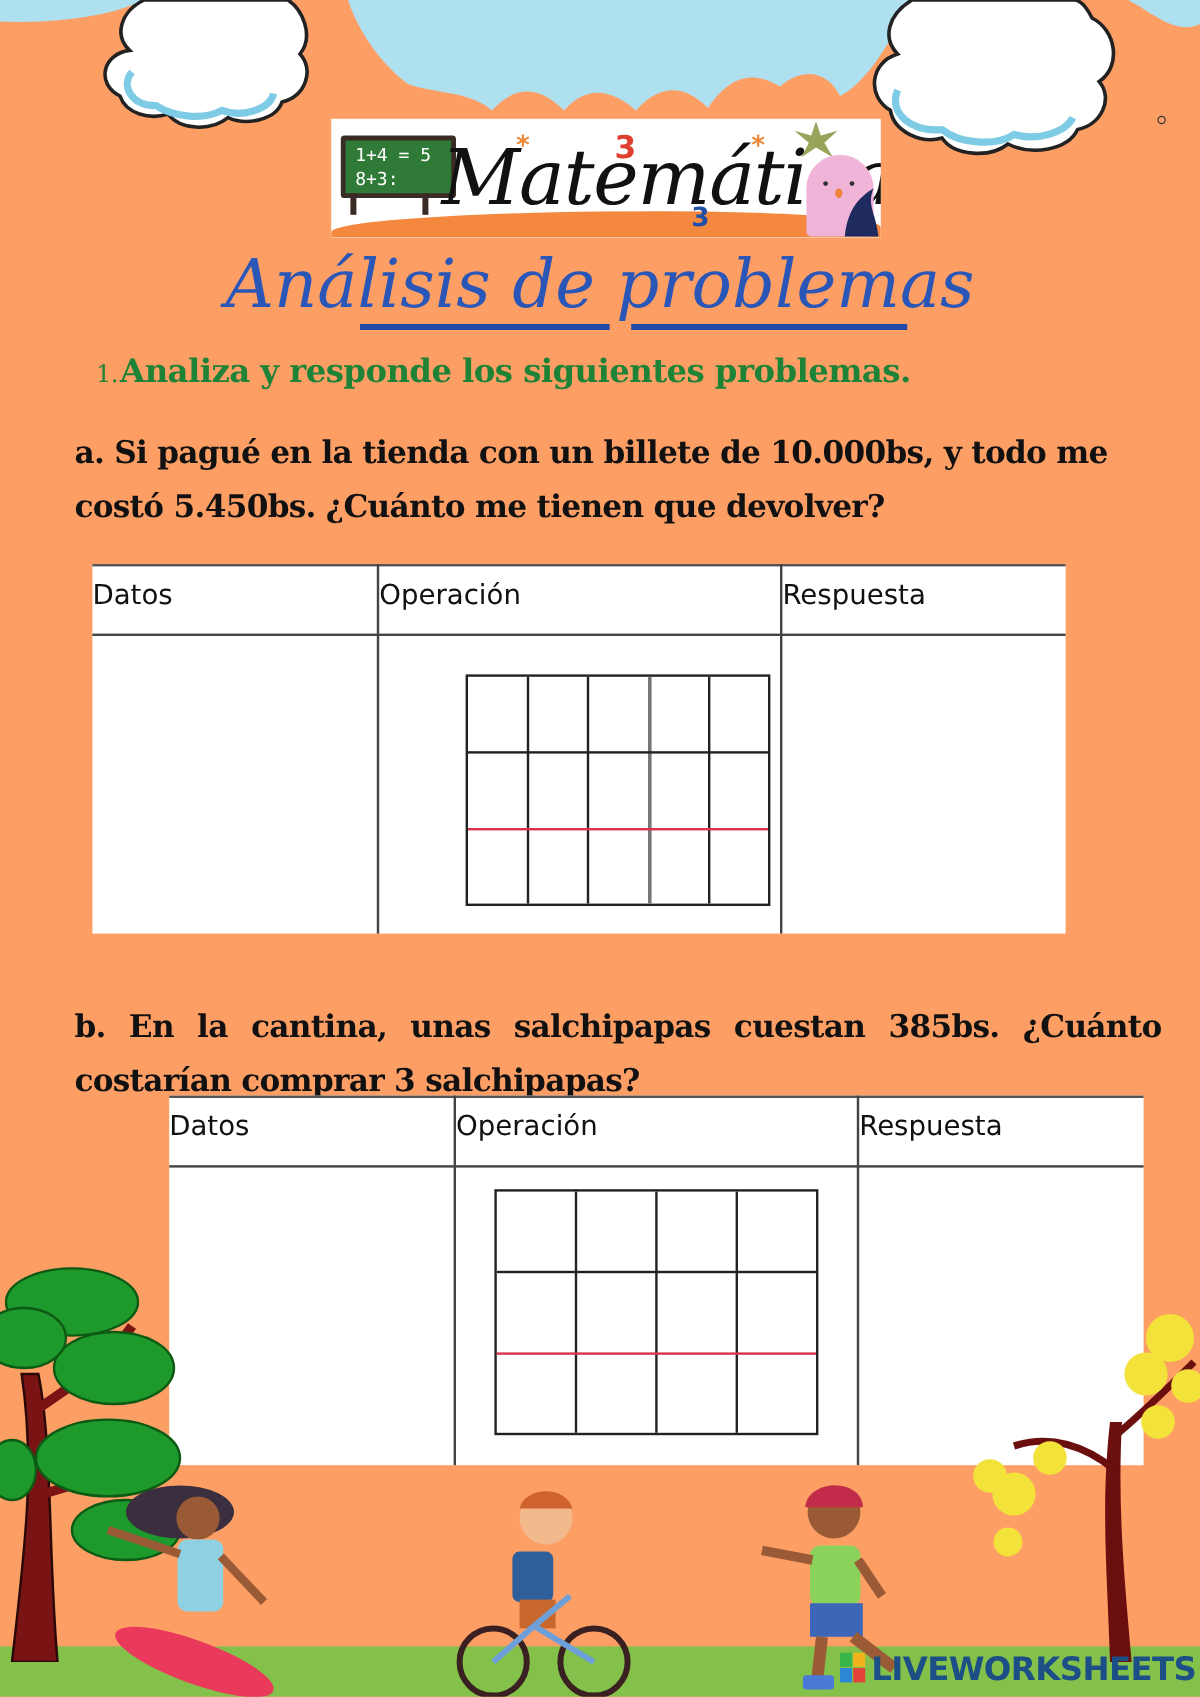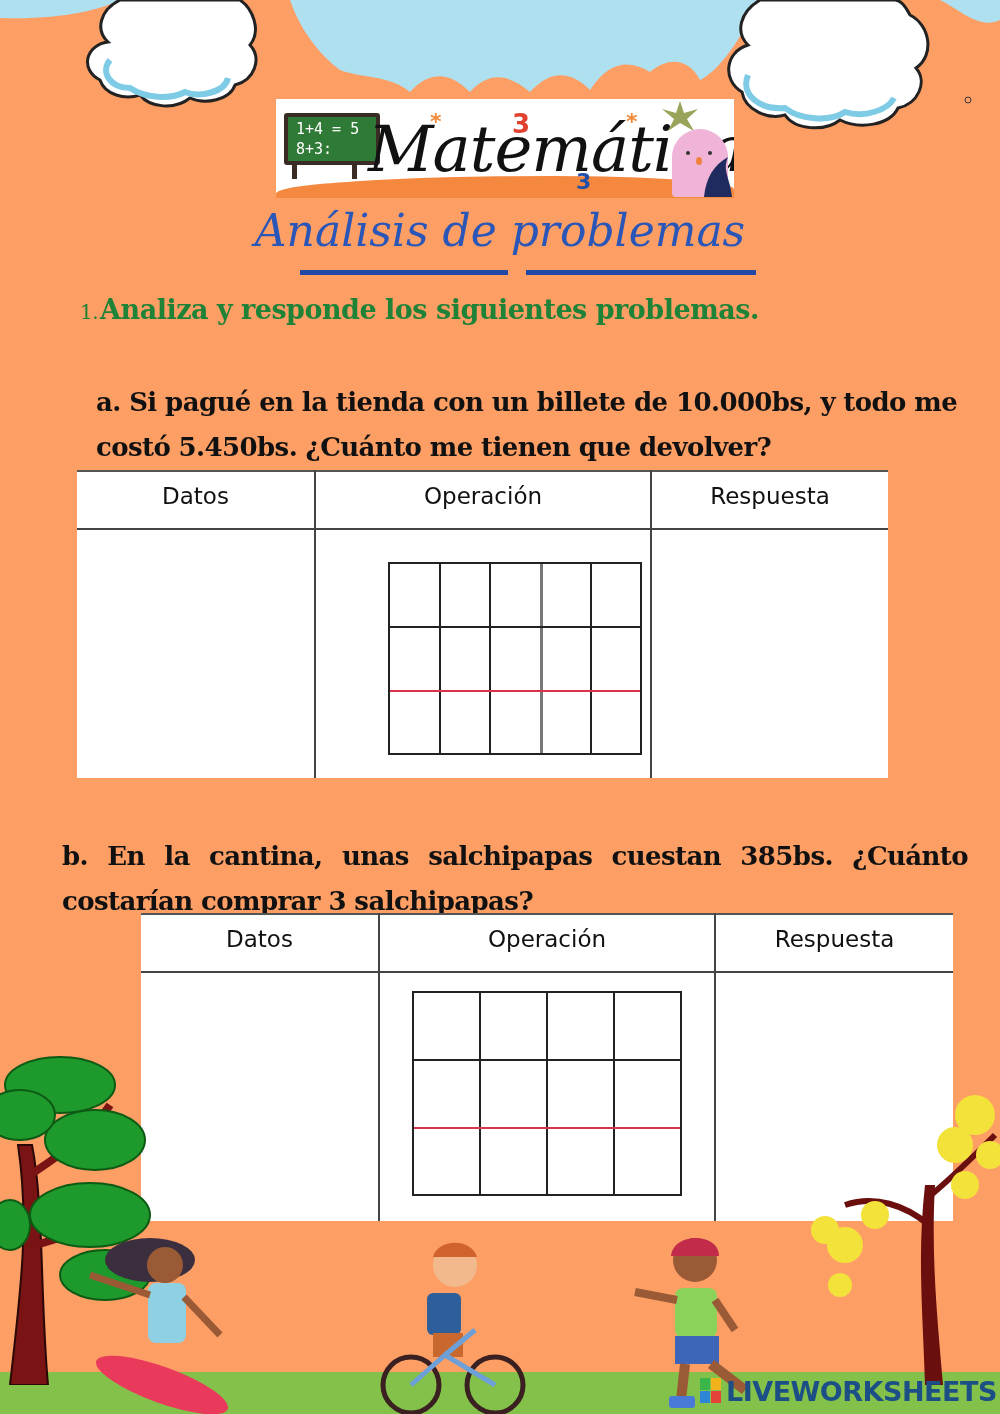--- a/index.html
+++ b/index.html
@@ -18,36 +18,36 @@
       font-family: "DejaVu Sans Mono", monospace; font-size: 15px; line-height: 20px;
       padding: 2px 0 0 8px; box-sizing: border-box; }
     .leg { position: absolute; width: 5px; height: 18px; background: #3a2b24; top: 62px; }
     #banner-title { left: 92px; top: 10px; font-family: "DejaVu Serif", serif;
       font-style: italic; font-size: 64px; color: #111; letter-spacing: -1px; line-height: 80px; }
     .deco { position: absolute; font-family: "DejaVu Sans", sans-serif; font-weight: bold; }
     #monster { left: 396px; top: 30px; width: 56px; height: 68px; background: #f0b4d8;
       border-radius: 28px 28px 4px 4px; }
     
     #subtitle { left: 0; top: 205px; width: 1000px; text-align: center;
-      font-family: "DejaVu Serif", serif; font-style: italic; font-size: 44px; color: #2a56b8; }
+      font-family: "DejaVu Serif", serif; font-style: italic; font-size: 56px; color: #2a56b8; }
     #subtitle-underline1 { left: 300px; top: 270px; width: 208px; height: 5px; background: #1f49a5; }
     #subtitle-underline2 { left: 526px; top: 270px; width: 230px; height: 5px; background: #1f49a5; }
     #instruction { left: 80px; top: 294px; font-size: 27px; color: #1e8237; font-weight: bold;
       font-family: "DejaVu Serif", serif; letter-spacing: -0.5px; }
     #instruction .num { font-size: 20px; font-weight: normal; margin-right: 2px; }
     .problem { font-family: "DejaVu Serif", serif; font-weight: bold; font-size: 26px;
       line-height: 45px; color: #111; letter-spacing: -0.6px; }
-    #problem-a { left: 62px; top: 380px; width: 900px; margin-left: 34px; }
+    #problem-a { left: 62px; top: 356px; width: 900px; }
     #problem-b { left: 62px; top: 834px; width: 906px; text-align: justify; }
     
     .ws-table { background: #fff; }
     .ws-table .hdr { position: absolute; left: 0; top: 0; right: 0; height: 56px;
       border-top: 2px solid #555; border-bottom: 2px solid #444; }
     .ws-table .col-label { position: absolute; top: 13px; font-family: "DejaVu Sans", sans-serif;
-      font-size: 23px; color: #111; text-align: center; }
+      font-size: 23px; color: #111; text-align: left; }
     .ws-table .vline { position: absolute; top: 0; bottom: 0; width: 2px; background: #444; }
     .grid { position: absolute; border: 2px solid #222; box-sizing: border-box; }
     .grid .gv { position: absolute; top: 0; bottom: 0; width: 2px; background: #222; }
     .grid .gh { position: absolute; left: 0; right: 0; height: 2px; background: #222; }
     .grid .red { background: #d9344c; height: 1.5px; }
     #table-a { left: 77px; top: 470px; width: 811px; height: 308px; }
     #table-b { left: 141px; top: 913px; width: 812px; height: 308px; }
     
     #ground { left: 0; top: 1372px; width: 1000px; height: 42px; background: #84c14a; }
     #logo { left: 700px; top: 1376px; font-family: "DejaVu Sans", sans-serif; font-weight: bold;

